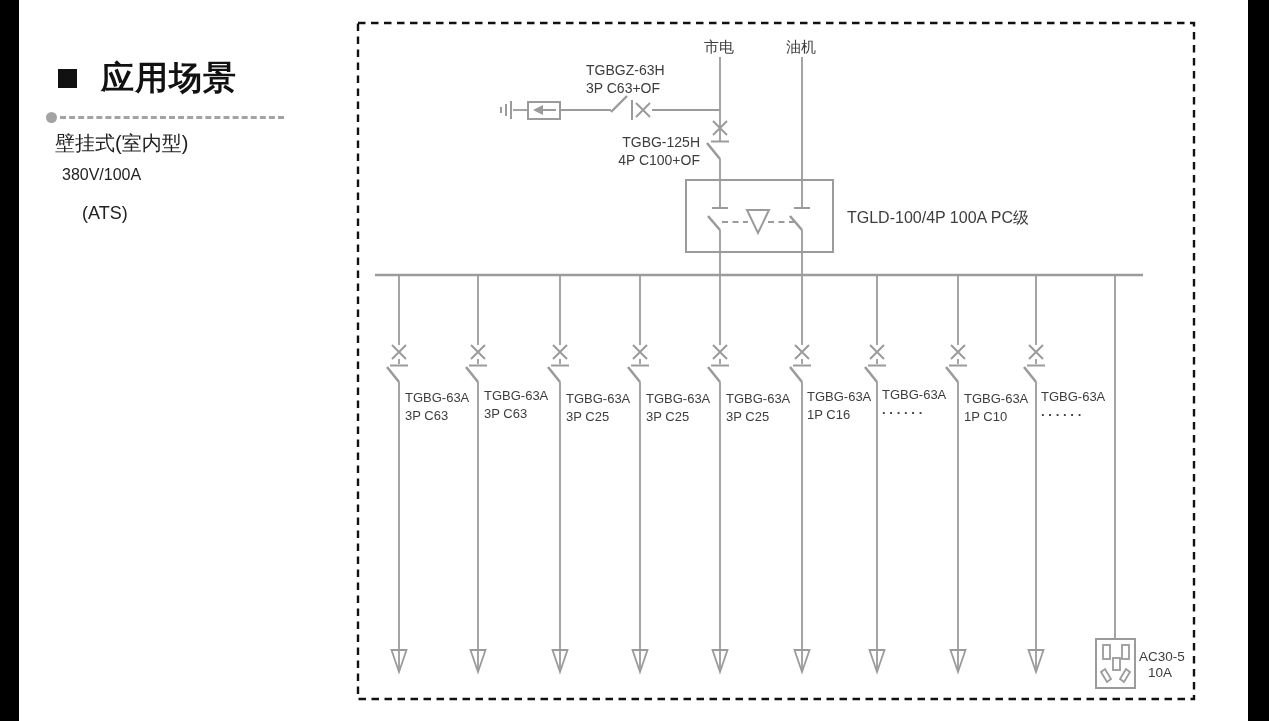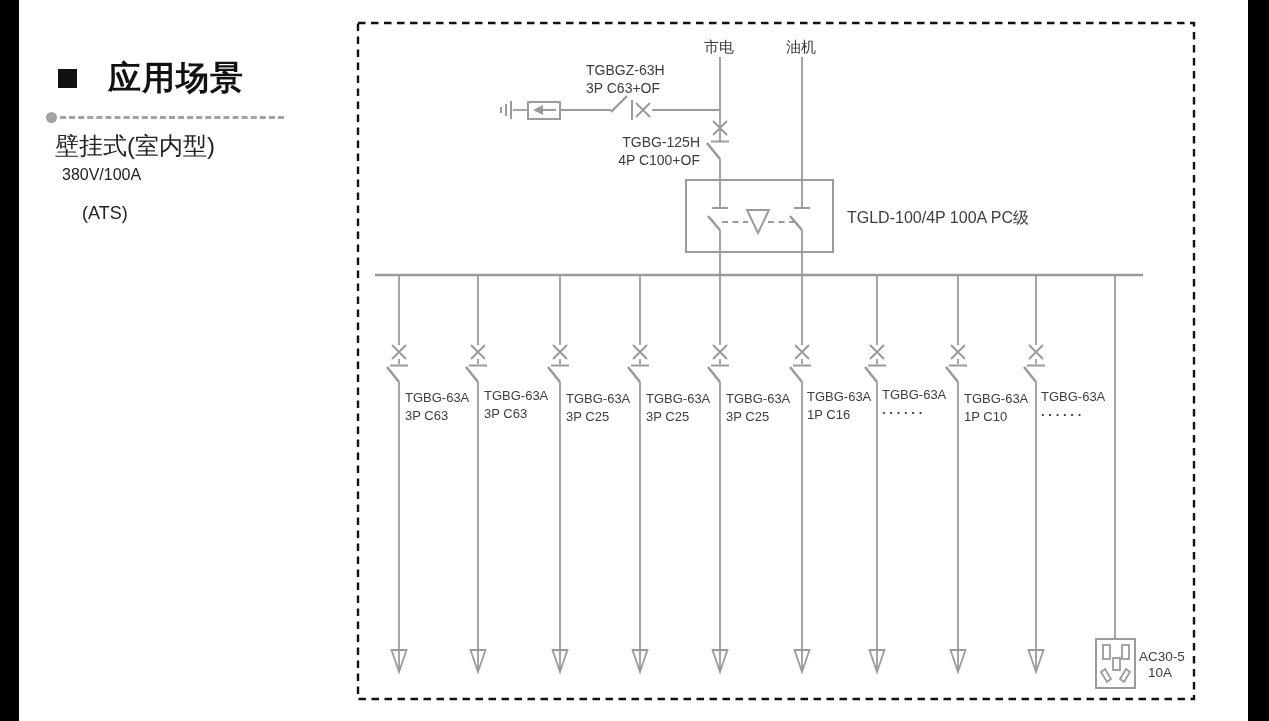--- a/index.html
+++ b/index.html
@@ -11,21 +11,21 @@
     overflow: hidden;
     font-family: "Liberation Sans", sans-serif;
   }
   .letterbox { position: absolute; top: 0; height: 721px; background: #000; }
   .letterbox.left  { left: 0; width: 19px; }
   .letterbox.right { left: 1248px; width: 21px; }
 
   
   .title-row {
     position: absolute; left: 58px; top: 60px;
-    display: flex; align-items: flex-start; gap: 31px;
+    display: flex; align-items: flex-start; gap: 24px;
   }
   .title-square {
     width: 19px; height: 19px; background: #111; margin-top: 9px;
     flex: 0 0 auto;
   }
   .section-title {
     font-size: 33px; font-weight: bold; color: #111;
     letter-spacing: 1px; line-height: 1.1;
   }
   .divider {
@@ -33,21 +33,21 @@
     display: flex; align-items: center;
   }
   .divider .dot {
     width: 11px; height: 11px; border-radius: 50%;
     background: #a3a3a3; flex: 0 0 auto;
   }
   .divider .dashes {
     flex: 1; height: 0; border-top: 3px dashed #a3a3a3; margin-left: 3px;
   }
   .panel-line { position: absolute; color: #222; white-space: nowrap; }
-  .panel-line.l1 { left: 55px; top: 130px; font-size: 24px; }
+  .panel-line.l1 { left: 55px; top: 130px; font-size: 20px; }
   .panel-line.l2 { left: 62px; top: 166px; font-size: 16px; }
   .panel-line.l3 { left: 82px; top: 203px; font-size: 18px; }
 
   
   svg.diagram { position: absolute; left: 0; top: 0; }
   svg.diagram text {
     font-family: "Liberation Sans", sans-serif;
     fill: #3d3d3d;
   }
   svg .lbl-sm  { font-size: 13px; }

